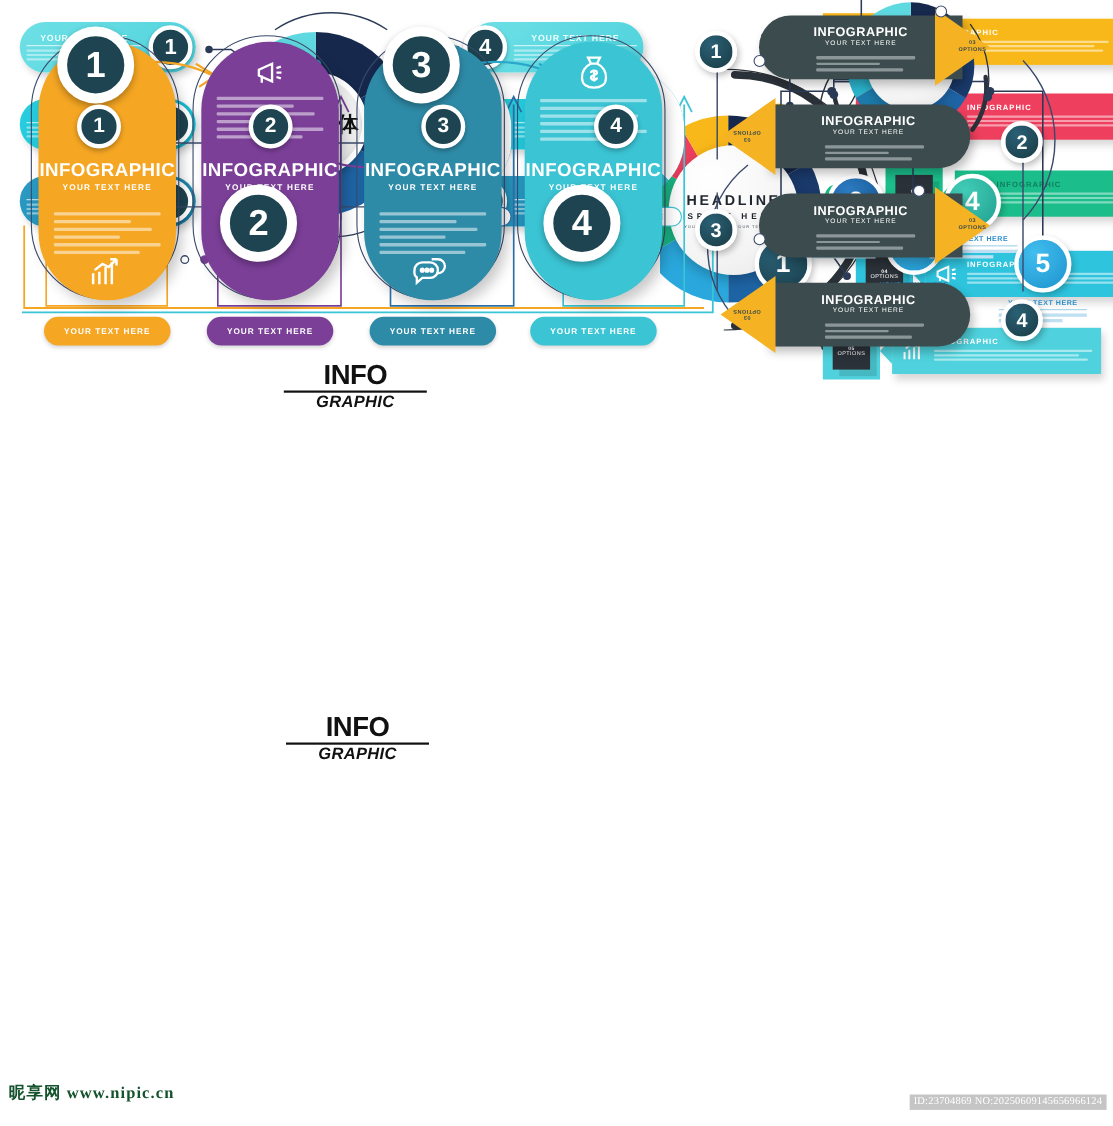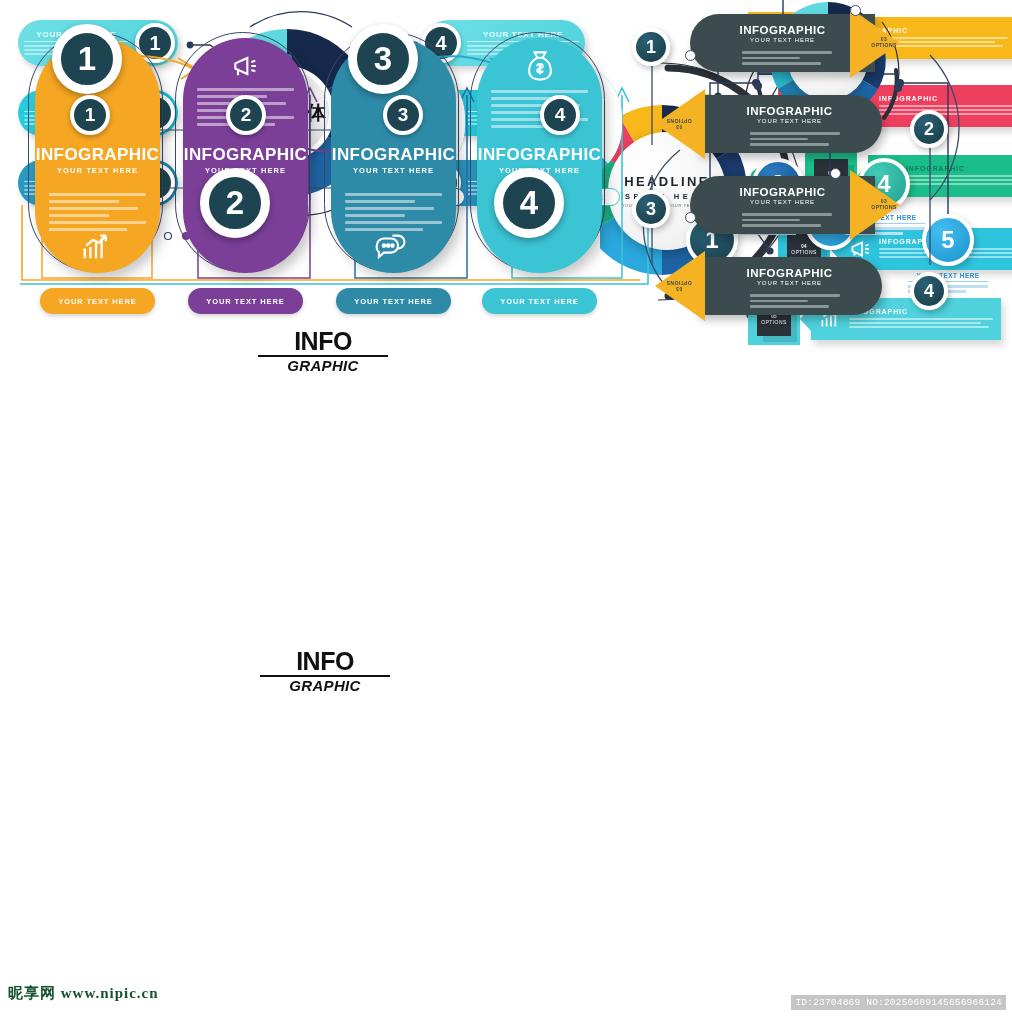--- a/index.html
+++ b/index.html
@@ -162,21 +162,21 @@
   .infohead .a{font-size:25px;font-weight:bold;letter-spacing:-.5px;color:#111;line-height:.95;
      font-family:"Liberation Sans",sans-serif;}
   .infohead hr{border:none;border-top:2px solid #111;margin:1px 0 0 0;}
   .infohead .b{font-size:15px;font-style:italic;font-weight:bold;color:#111;letter-spacing:.3px;
      font-family:"Liberation Sans",sans-serif;}
   .footer-credit{position:absolute;left:0;width:100%;text-align:center;
      font-size:17px;color:#111;font-family:"Liberation Serif",serif;}
   .wm{position:absolute;left:8px;top:984px;font-size:15px;color:#14532d;font-weight:bold;letter-spacing:1px;
      font-family:Liberation Serif, serif;}
   .idtag{position:absolute;right:6px;top:995px;background:rgba(150,150,150,.55);color:#fff;
-     font-size:9.5px;padding:2px 4px;letter-spacing:.2px;font-family:Liberation Mono, monospace;}
+     font-size:9.5px;padding:2px 4px;letter-spacing:.2px;font-family:Liberation Serif, serif;}
 </style>
 </head>
 <body>
 
 <div class="stage">
 
   <div class="abs" style="left:0;top:55;width:600px;height:230px;">
 
     <div class="s1-pill" style="left:18px;top:20px;width:160px;background:linear-gradient(135deg,#6fe0e6,#4fd2dd);">
       <div class="body">

